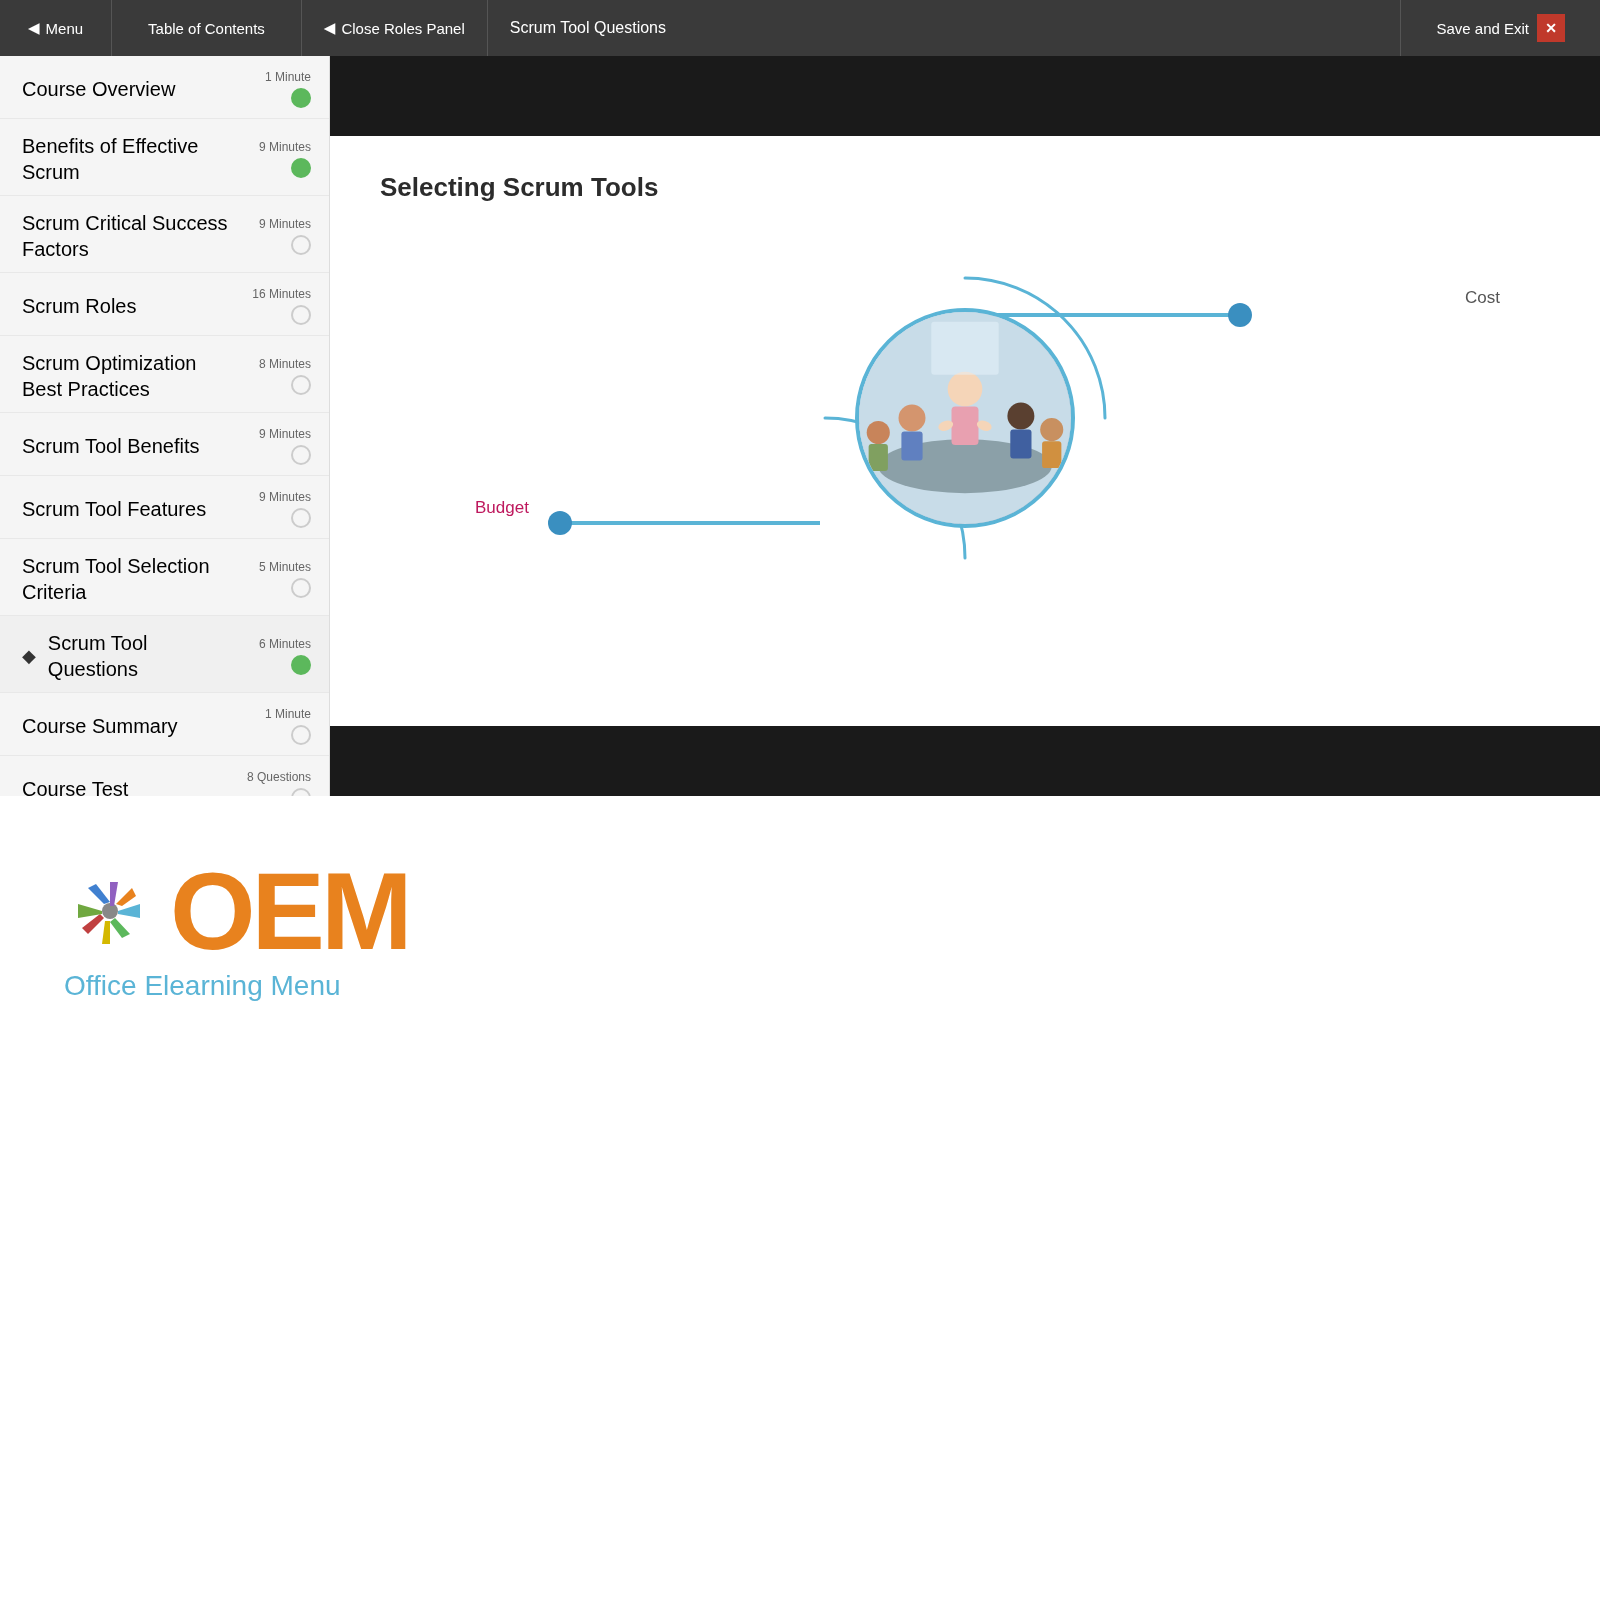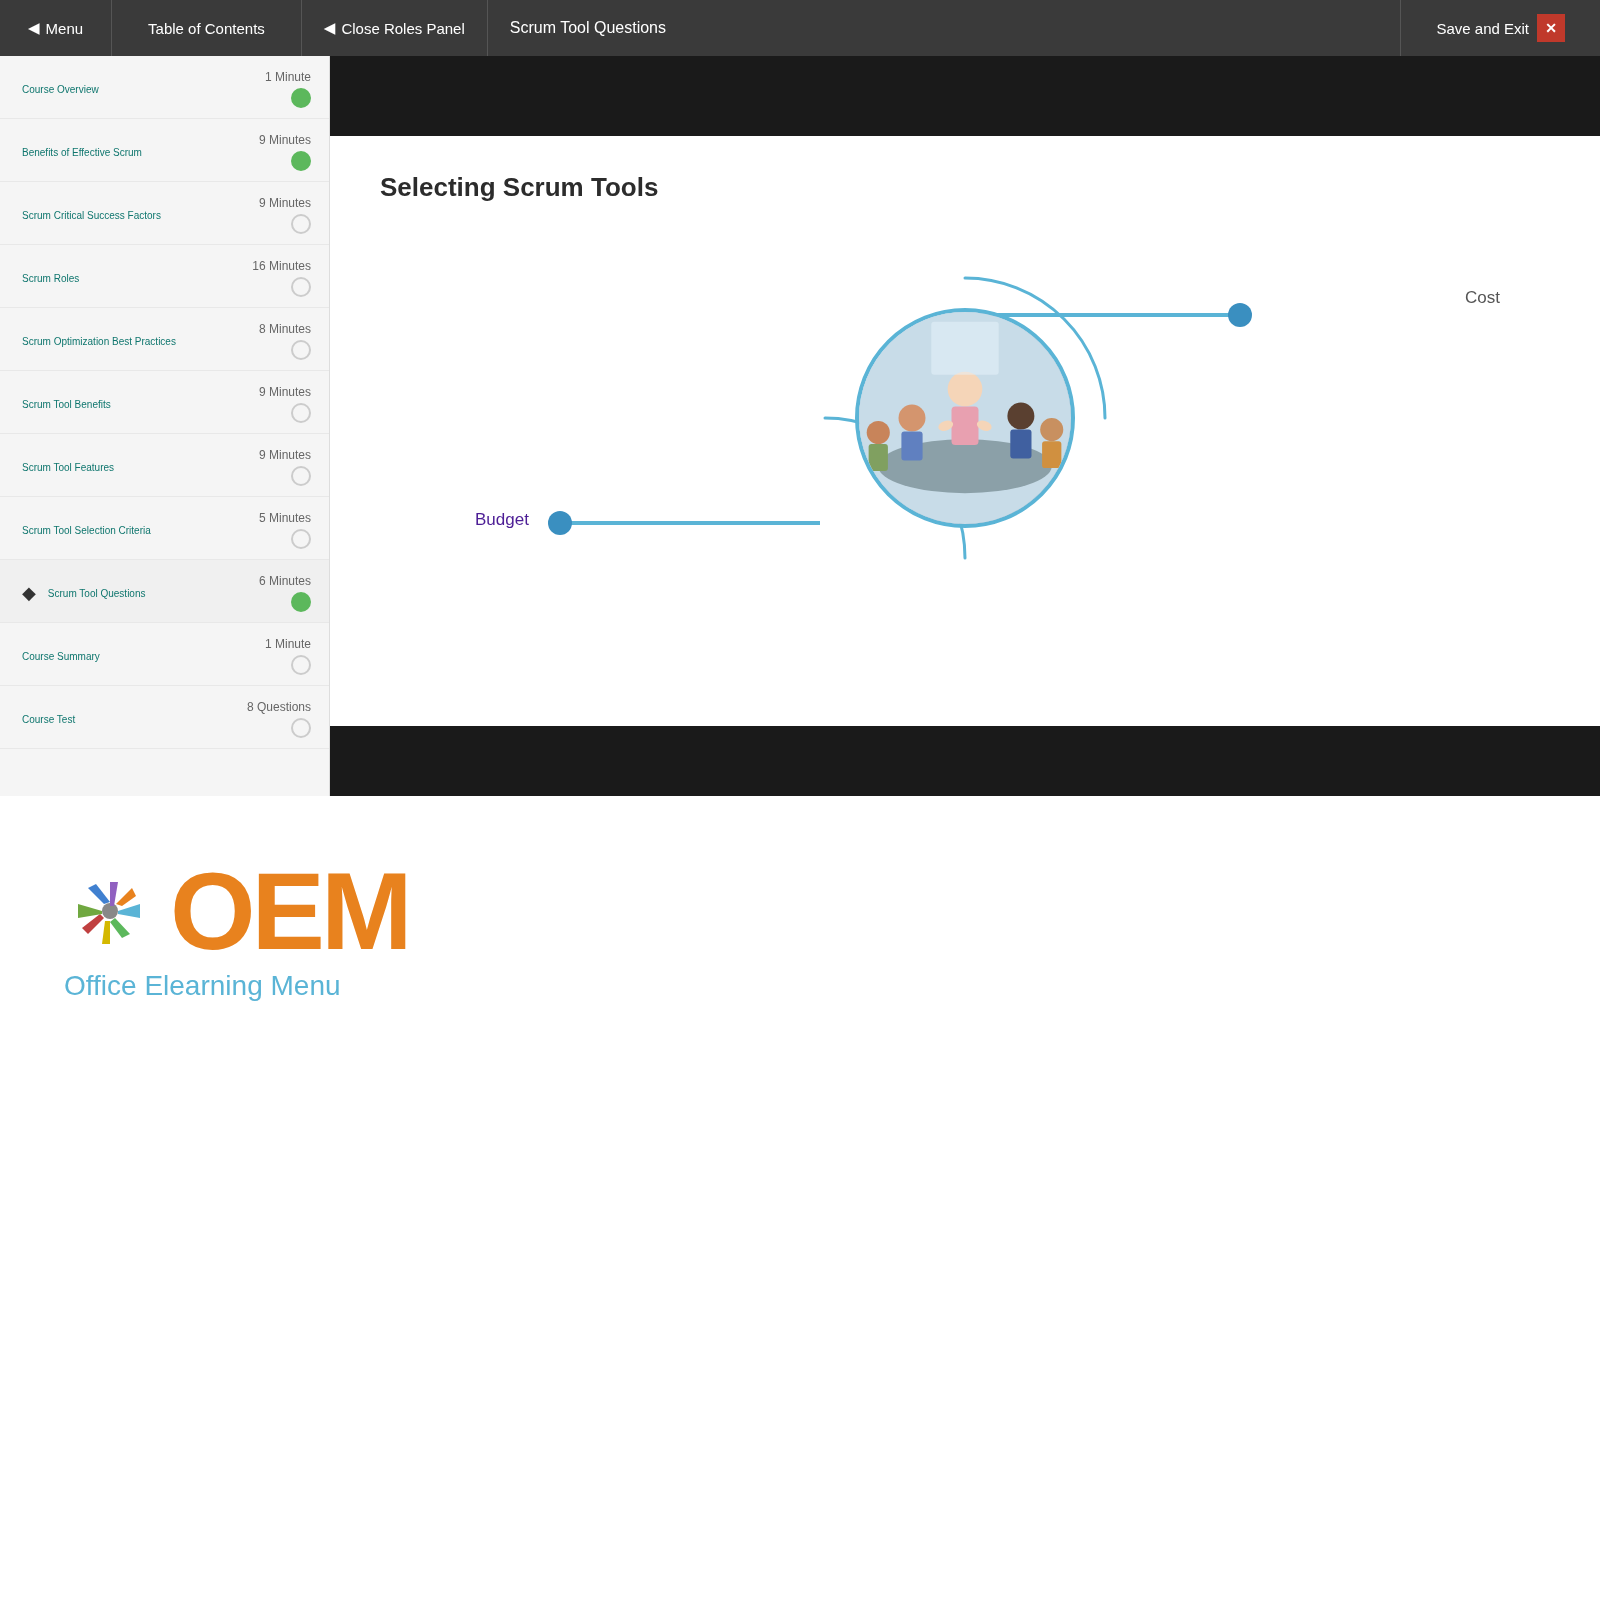--- a/index.html
+++ b/index.html
@@ -104,22 +104,22 @@
     }
     .sidebar-item.active {
       background: #f0f0f0;
     }
     .sidebar-item-left {
       display: flex;
       align-items: center;
       gap: 8px;
     }
     .sidebar-item-label {
-      font-size: 10px;
-      color: #0f766e;
+      font-size: 20px;
+      color: #000000;
       line-height: 1.3;
     }
     .sidebar-item-right {
       display: flex;
       flex-direction: column;
       align-items: flex-end;
       gap: 4px;
       flex-shrink: 0;
       min-width: 75px;
     }
@@ -428,21 +428,21 @@
             <circle cx="860" cy="82" r="12" fill="#3a8fc0"></circle>
           </svg>
 
           <svg style="position:absolute;top:0;left:0;width:100%;height:100%;pointer-events:none;">
             <line x1="180" y1="290" x2="440" y2="290" stroke="#5ab4d6" stroke-width="4"></line>
             <circle cx="180" cy="290" r="12" fill="#3a8fc0"></circle>
           </svg>
 
           <span class="arc-cost-label" style="position:absolute;top:55px;right:50px;font-size:17px;color:#555;">Cost</span>
 
-          <span class="arc-budget-label" style="position:absolute;bottom:73px;left:95px;font-size:17px;color:#4c1d95;">Budget</span>
+          <span class="arc-budget-label" style="position:absolute;bottom:85px;left:95px;font-size:17px;color:#be185d;">Budget</span>
 
           <div class="center-circle">
             <div class="center-circle-img">
 
               <svg width="220" height="220" viewBox="0 0 220 220">
 
                 <rect width="220" height="220" fill="#c8dce8"></rect>
 
                 <ellipse cx="110" cy="160" rx="90" ry="28" fill="#8ba0a8"></ellipse>
 

